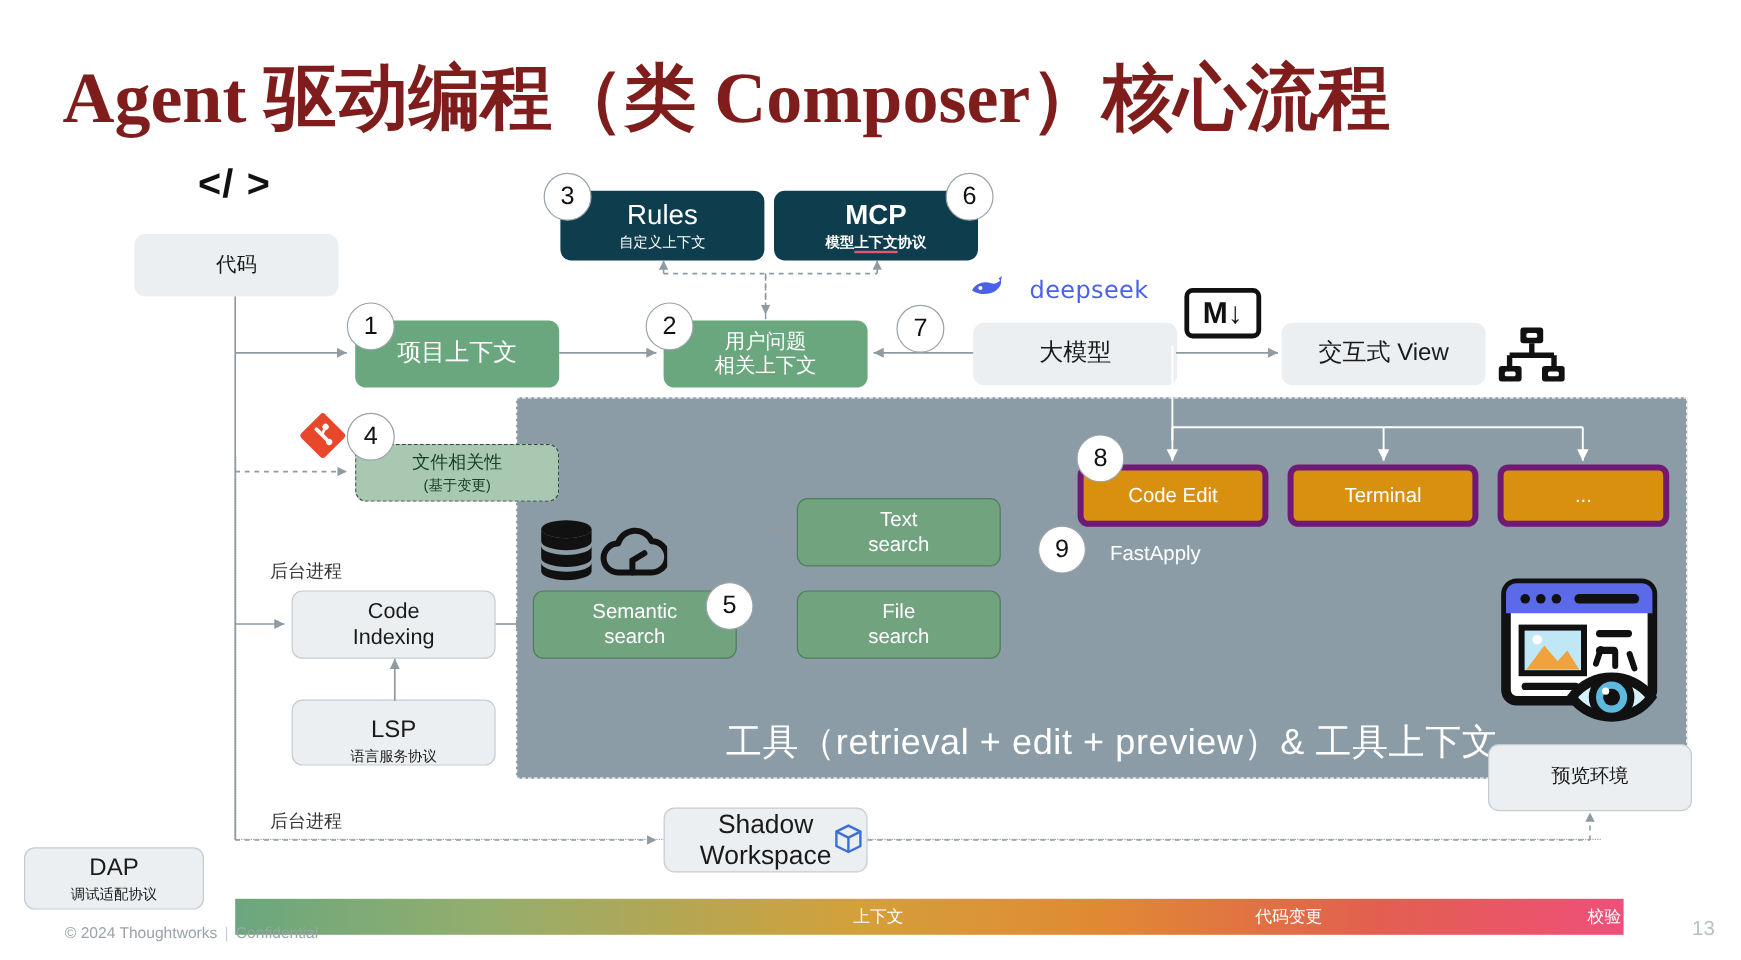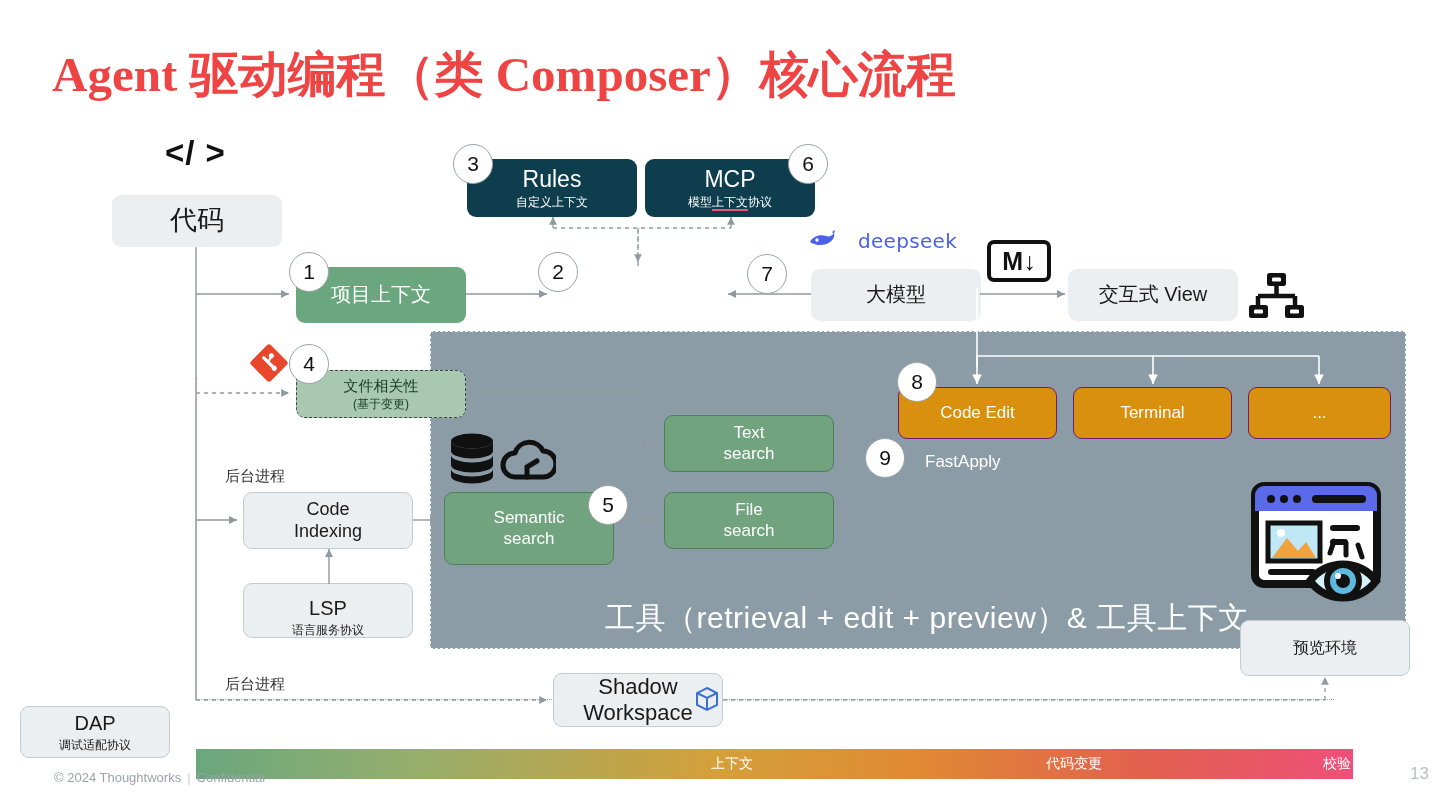--- a/index.html
+++ b/index.html
@@ -14,23 +14,23 @@
     color: #222;
   }
   #slide { position: absolute; inset: 0; }
 
   
   .title {
     position: absolute;
     left: 52px; top: 42px;
     font-family: "Liberation Serif", "DejaVu Serif", serif;
     font-weight: bold;
-    font-size: 49px;
+    font-size: 60px;
     letter-spacing: 0px;
-    color: #ef4444;
+    color: #7f1d1d;
     white-space: nowrap;
   }
 
   
   .box {
     position: absolute;
     box-sizing: border-box;
     display: flex;
     flex-direction: column;
     align-items: center;
@@ -64,21 +64,21 @@
     border: 1px dashed #3d4a42;
   }
   .box-green-mid {
     background: #71a37f;
     color: #ffffff;
     border: 1px solid #4d7f5d;
   }
   .box-orange {
     background: #d9900f;
     color: #ffffff;
-    border: 1px solid #701a75;
+    border: 5px solid #701a75;
   }
 
   
   .step {
     position: absolute;
     width: 38px; height: 38px;
     border-radius: 50%;
     background: #ffffff;
     border: 1.2px solid #9aa3a8;
     display: flex; align-items: center; justify-content: center;
@@ -378,43 +378,47 @@
         <path d="M96,62 L96,74"></path>
         <path d="M108,64 L112,76"></path>
       </g>
       <path d="M60,100 C76,78 110,78 126,100 C110,122 76,122 60,100 Z" fill="#d4f0fa" stroke="#111" stroke-width="8"></path>
       <circle cx="93" cy="100" r="16" fill="#5fb8dd" stroke="#111" stroke-width="6"></circle>
       <circle cx="93" cy="100" r="7" fill="#111"></circle>
       <circle cx="88" cy="95" r="3" fill="#ffffff"></circle>
     </svg>
   </div>
 
-  <div class="box box-grey" style="left:112px; top:195px; width:170px; height:52px; font-size:27px;">
+  <div class="box box-grey" style="left:112px; top:195px; width:170px; height:52px; font-size:17px;">
     <span>代码</span>
   </div>
 
   <div class="box box-dark" style="left:467px; top:159px; width:170px; height:58px;">
     <span style="font-size:23px;">Rules</span>
     <span class="sub">自定义上下文</span>
   </div>
   <div class="step" style="left:453px; top:144px;">3</div>
 
-  <div class="box box-dark" style="left:645px; top:159px; width:170px; height:58px;">
+  <div class="box box-dark" style="left:645px; top:159px; width:170px; height:58px;font-weight:bold;">
     <span style="font-size:23px;">MCP</span>
     <span class="sub">
       <span>模型</span><span class="underline-red">上下文</span><span>协议</span>
     </span>
   </div>
   <div class="step" style="left:788px; top:144px;">6</div>
 
   <div class="box box-green" style="left:296px; top:267px; width:170px; height:56px; font-size:20px;">
     <span>项目上下文</span>
   </div>
   <div class="step" style="left:289px; top:252px;">1</div>
 
+  <div class="box box-green" style="left:553px; top:267px; width:170px; height:56px; font-size:17px;">
+    <span>用户问题</span>
+    <span>相关上下文</span>
+  </div>
   <div class="step" style="left:538px; top:252px;">2</div>
 
   <div class="step" style="left:747px; top:254px;">7</div>
 
   <div class="box box-grey" style="left:811px; top:269px; width:170px; height:52px; font-size:20px;">
     <span>大模型</span>
   </div>
 
   <div class="box box-grey" style="left:1068px; top:269px; width:170px; height:52px; font-size:20px;">
     <span>交互式 View</span>
@@ -429,21 +433,21 @@
   <div class="box box-grey-b" style="left:243px; top:492px; width:170px; height:57px; font-size:18px;">
     <span>Code</span>
     <span>Indexing</span>
   </div>
 
   <div class="box box-grey-b" style="left:243px; top:583px; width:170px; height:55px;justify-content:flex-end;">
     <span style="font-size:20px;">LSP</span>
     <span class="sub">语言服务协议</span>
   </div>
 
-  <div class="box box-green-mid" style="left:444px; top:492px; width:170px; height:73px; font-size:17px;">
+  <div class="box box-green-mid" style="left:444px; top:492px; width:170px; height:57px; font-size:17px;">
     <span>Semantic</span>
     <span>search</span>
   </div>
   <div class="step" style="left:588px; top:485px;">5</div>
 
   <div class="box box-green-mid" style="left:664px; top:415px; width:170px; height:57px; font-size:17px;">
     <span>Text</span>
     <span>search</span>
   </div>
 

